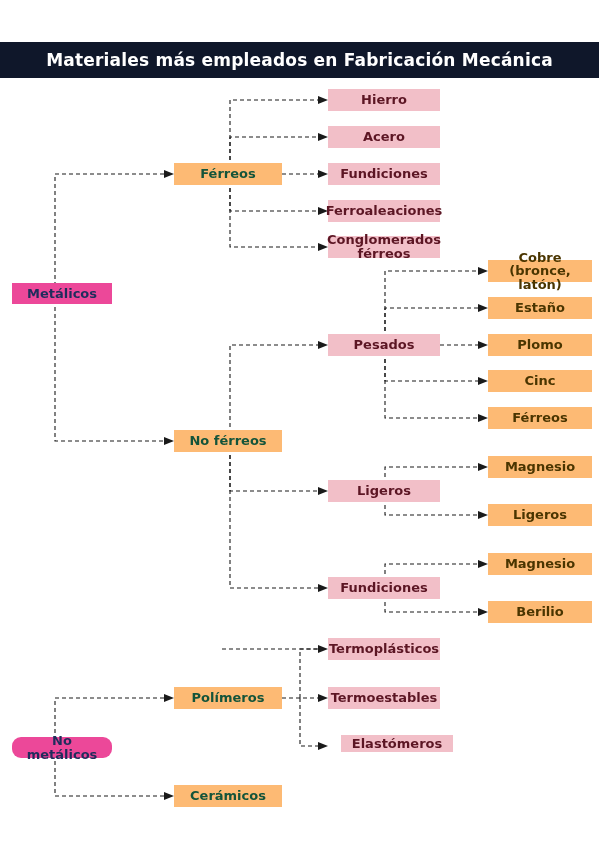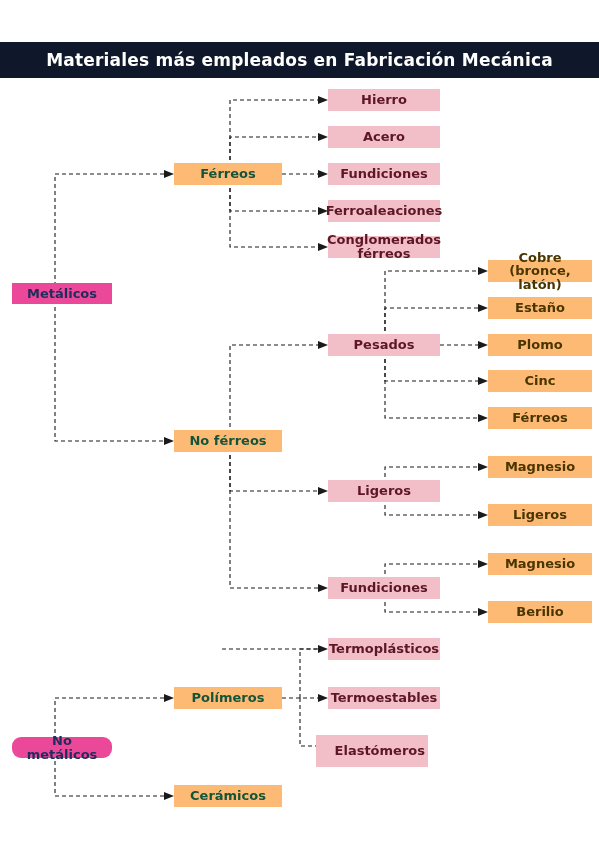--- a/index.html
+++ b/index.html
@@ -165,21 +165,21 @@
   </div>
 
   <div class="node pink" style="left:328px;top:638px;width:112px;height:22px;">
     <span>Termoplásticos</span>
   </div>
 
   <div class="node pink" style="left:328px;top:687px;width:112px;height:22px;">
     <span>Termoestables</span>
   </div>
 
-  <div class="node pink" style="left:316px;top:735px;width:112px;height:32px;justify-content:flex-end;">
+  <div class="node pink" style="left:341px;top:735px;width:112px;height:17px;">
     <span>Elastómeros</span>
   </div>
 
   <div class="node yellow" style="left:488px;top:260px;width:104px;height:22px;">
     <span>Cobre (bronce, latón)</span>
   </div>
 
   <div class="node yellow" style="left:488px;top:297px;width:104px;height:22px;">
     <span>Estaño</span>
   </div>

